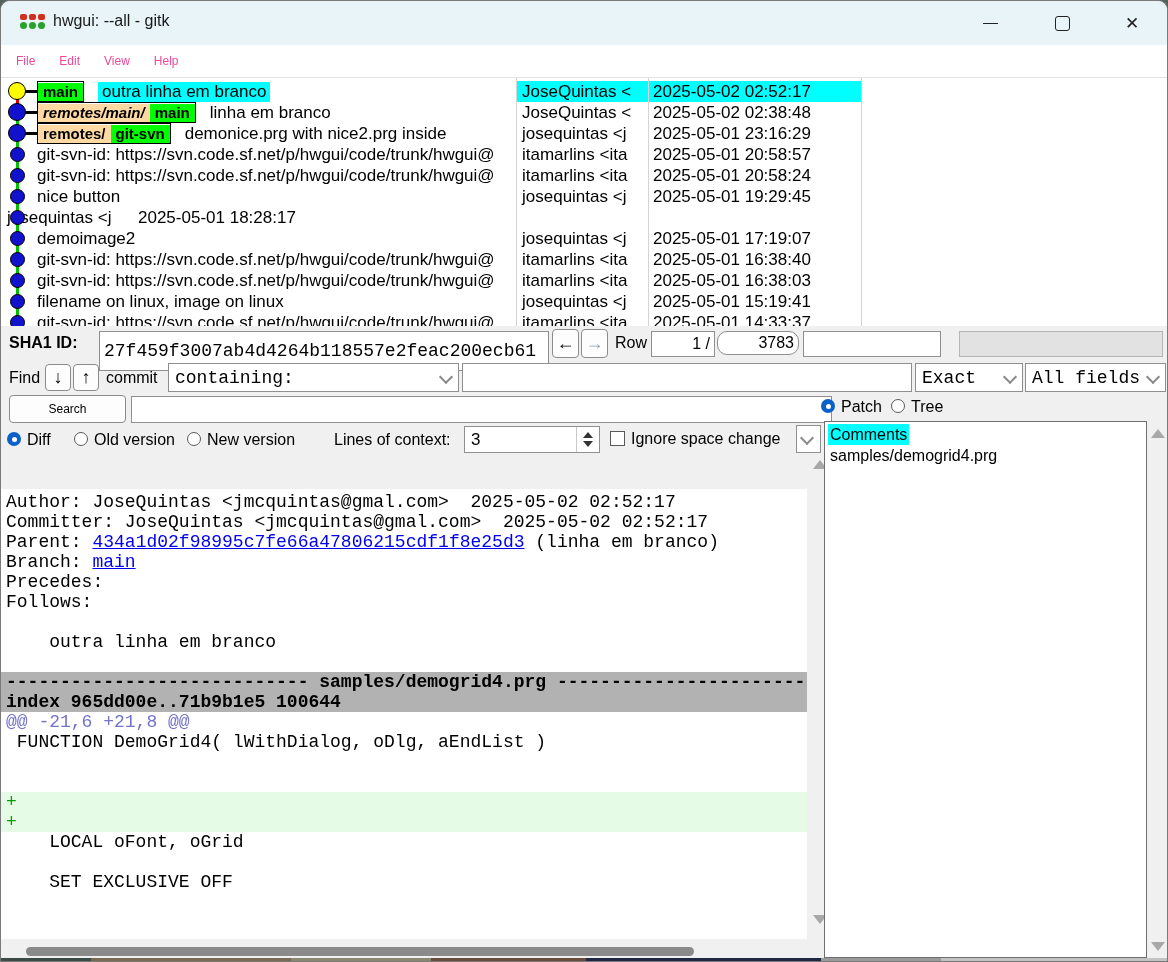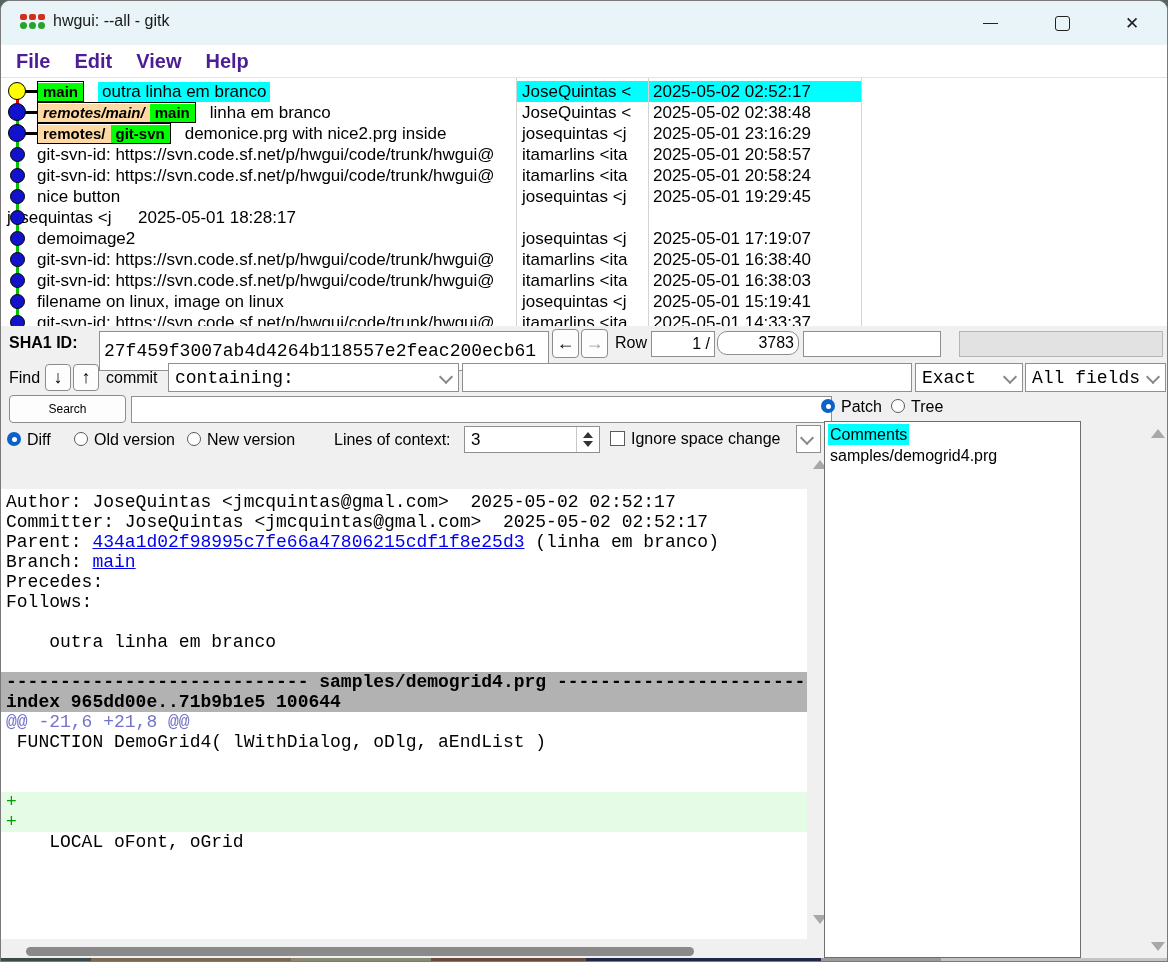--- a/index.html
+++ b/index.html
@@ -13,21 +13,21 @@
   .app-icon .dotg{border-radius:50%;width:7px;height:7px;}
   .title{position:absolute;left:52px;top:11px;font-size:16px;color:#191919;}
   .winbtn{position:absolute;top:0;width:46px;height:44px;display:flex;align-items:center;justify-content:center;
           font-size:17px;color:#222;cursor:default;}
   .winbtn.min{left:966px;} .winbtn.max{left:1038px;} .winbtn.close{left:1108px;}
   .maxbox{width:13px;height:13px;border:1.6px solid #222;border-radius:3px;display:inline-block;}
   .minglyph{display:inline-block;width:15px;height:0;border-top:1.6px solid #222;}
   
   .menubar{position:absolute;left:0;top:44px;width:100%;height:33px;background:#fff;display:flex;align-items:center;
            border-bottom:1px solid #e4e4e4;box-sizing:border-box;}
-  .menuitem{font-size:20px;color:#4c1d95;padding:0 12px;font-weight:bold;}
+  .menuitem{font-size:12px;color:#ec4899;padding:0 12px;}
   .menuitem:first-child{padding-left:15px;}
   
   .commit-pane{position:absolute;left:0;top:77px;width:100%;height:248px;background:#fff;overflow:hidden;}
   .gline{position:absolute;left:15px;width:3px;}
   .gline.red{top:13px;height:22px;}
   .gline.green{top:34px;height:214px;}
   .vdiv{position:absolute;top:0;width:1px;height:248px;background:#d4d4d4;}
   #commit-rows{position:absolute;left:0;top:3px;width:100%;}
   .crow{position:relative;display:flex;height:21px;align-items:center;}
   .subjarea{width:515px;flex:none;display:flex;align-items:center;overflow:hidden;
@@ -86,21 +86,21 @@
   .dsep{font-weight:bold;}
   
   .vscroll{position:absolute;background:#f0f0f0;}
   .tri-up{width:0;height:0;border-left:7px solid transparent;border-right:7px solid transparent;
           border-bottom:9px solid #a8a8a8;position:absolute;}
   .tri-dn{width:0;height:0;border-left:7px solid transparent;border-right:7px solid transparent;
           border-top:9px solid #a8a8a8;position:absolute;}
   .hscroll{position:absolute;left:0;top:938px;width:806px;height:24px;background:#f0f0f0;}
   .hthumb{position:absolute;left:25px;top:8px;width:668px;height:9px;background:#8a8a8a;border-radius:5px;}
   
-  .file-list{position:absolute;left:823px;top:420px;width:257px;height:537px;background:#fff;
+  .file-list{position:absolute;left:823px;top:420px;width:323px;height:537px;background:#fff;
              border:1px solid #6e6e6e;box-sizing:border-box;overflow:hidden;padding-top:2px;}
   .fitem{font-size:16px;line-height:21px;padding-left:3px;white-space:nowrap;}
   .fitem span{display:inline-block;padding:0 2px;}
   .bottom-strip{position:absolute;left:0;top:957px;width:100%;height:5px;
      background:linear-gradient(90deg,#3a4a44 0 90px,#7a6a52 90px 290px,#8a8872 290px 430px,
        #6a4a3a 430px 585px,#1e2746 585px 820px,#9a9a9a 820px 940px,#c3c3c3 940px 100%);}
 </style>
 </head>
 <body>
 
@@ -331,20 +331,21 @@
         <div class="dline dsep" style="background: rgb(178, 178, 178);">---------------------------- samples/demogrid4.prg ----------------------------</div>
         <div class="dline dsep" style="background: rgb(178, 178, 178);">index 965dd00e..71b9b1e5 100644</div>
         <div class="dline" style="color: rgb(115, 115, 201);">@@ -21,6 +21,8 @@</div>
         <div class="dline"> FUNCTION DemoGrid4( lWithDialog, oDlg, aEndList )</div>
         <div class="dline"></div>
         <div class="dline"></div>
         <div class="dline" style="background: rgb(230, 251, 230); color: rgb(0, 160, 0);">+</div>
         <div class="dline" style="background: rgb(230, 251, 230); color: rgb(0, 160, 0);">+</div>
         <div class="dline">    LOCAL oFont, oGrid</div>
         <div class="dline"></div>
+        <div class="dline">    SET EXCLUSIVE OFF</div>
       </div>
   </div>
 
   <div class="vscroll" style="left:806px;top:452px;width:25px;height:510px">
     <span class="tri-up" style="left:6px;top:7px"></span>
     <span class="tri-dn" style="left:6px;top:462px"></span>
   </div>
 
   <div class="hscroll">
     <div class="hthumb"></div>

